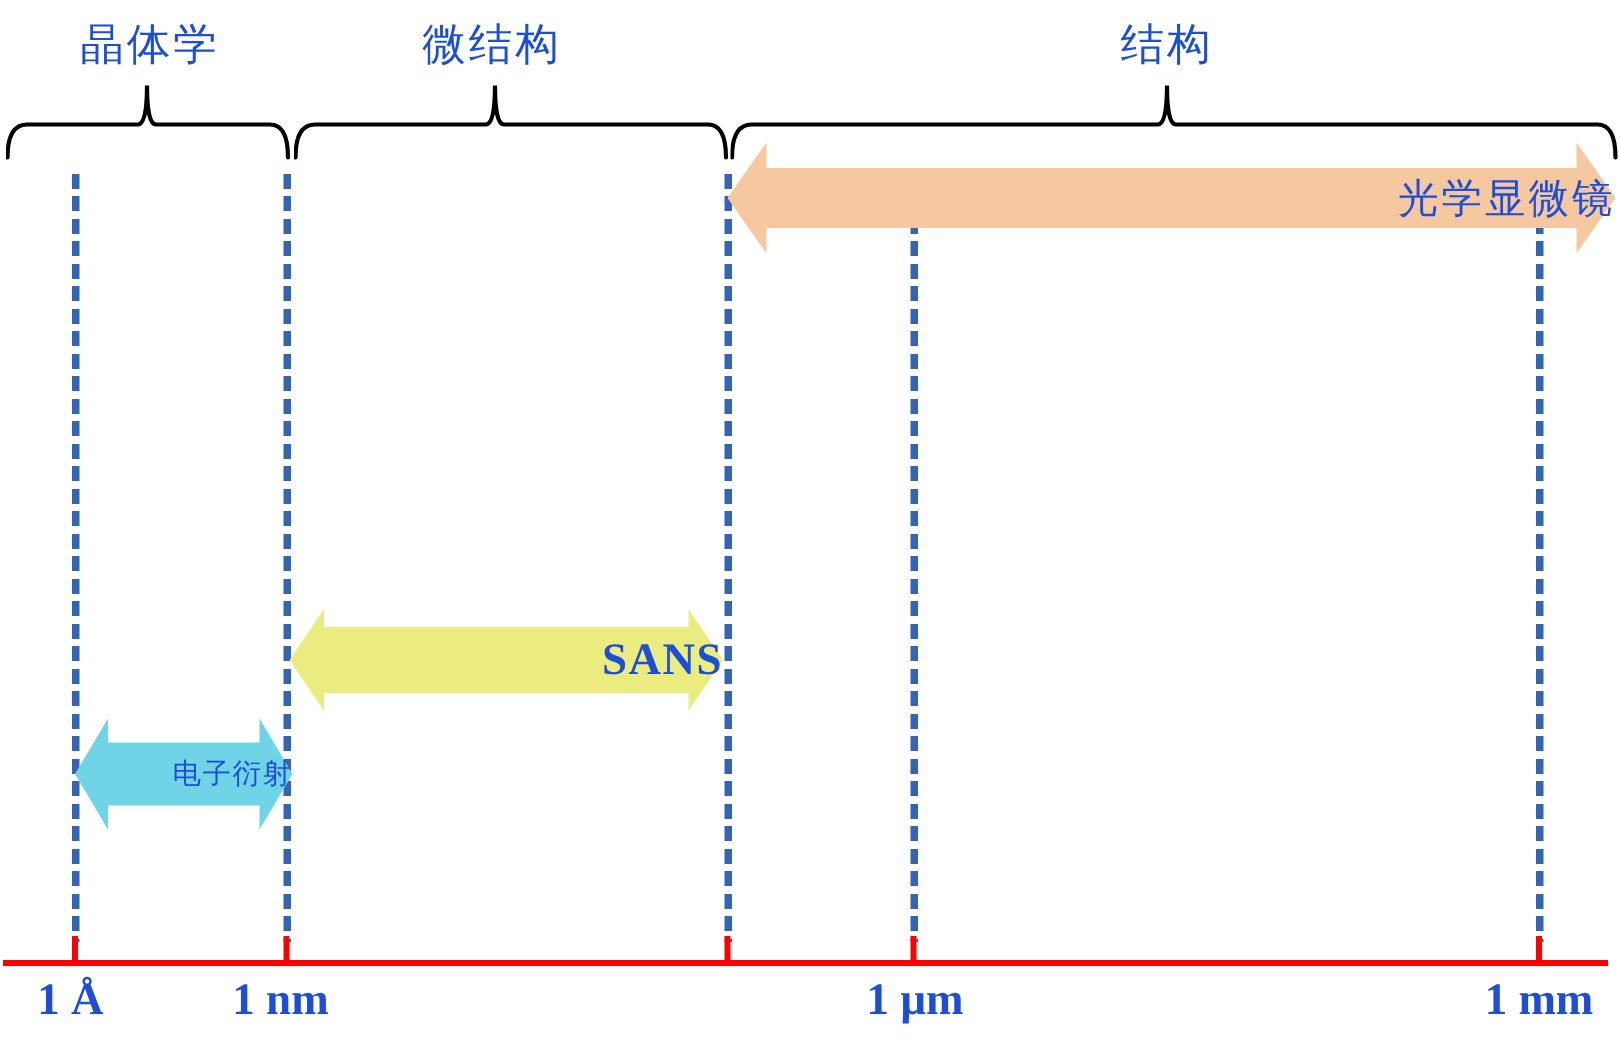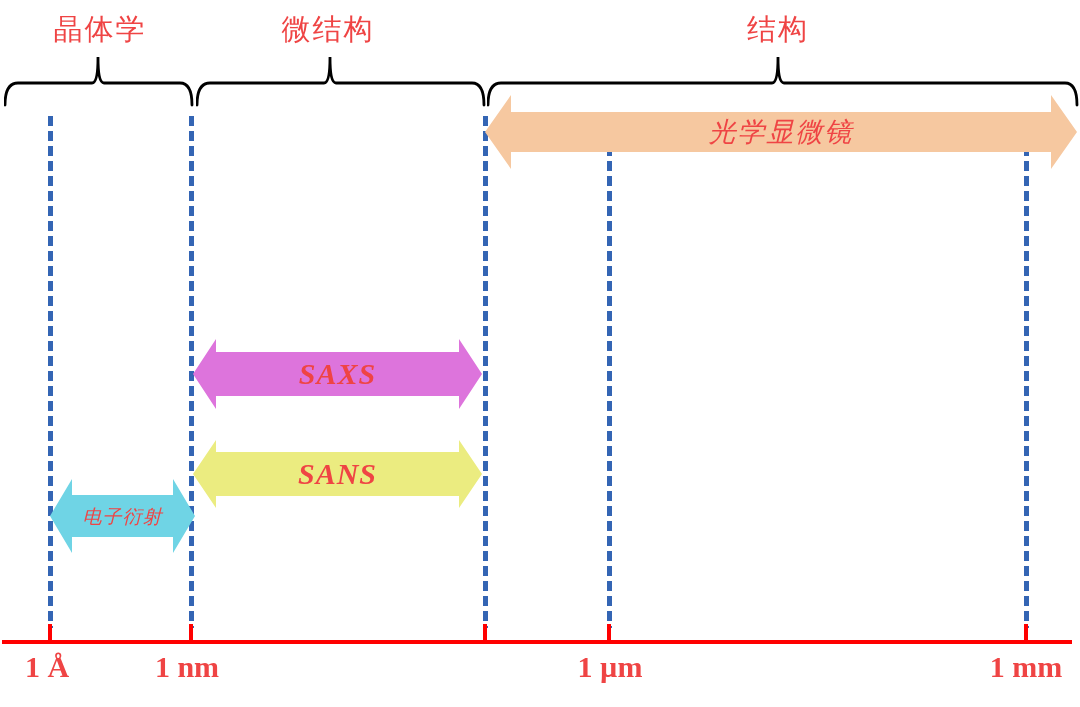--- a/index.html
+++ b/index.html
@@ -1,30 +1,30 @@
 <!DOCTYPE html>
 <html><head>
 <meta charset="utf-8">
 <style>
   html,body{margin:0;padding:0;background:#fff;}
   .canvas{
     position:relative;width:1080px;height:707px;background:#ffffff;overflow:hidden;
-    font-family:"Liberation Serif","DejaVu Serif",serif;color:#ef4444;
+    font-family:"Liberation Serif","DejaVu Serif",serif;color:#1d4ed8;
   }
   .vline{
     position:absolute;top:116px;width:5px;height:512px;
     background:repeating-linear-gradient(to bottom,var(--dash-color,#3465B4) 0 10px,transparent 10px 15px);
   }
   .brace{position:absolute;}
   .brace path{fill:none;stroke:#000;stroke-width:2.8;stroke-linecap:round;}
   .region-label{
     position:absolute;top:10px;width:200px;text-align:center;
     font-size:29px;letter-spacing:2px;white-space:nowrap;
   }
-  .arrow{position:absolute;display:flex;align-items:center;justify-content:center;font-style:italic;}
+  .arrow{position:absolute;display:flex;align-items:center;justify-content:flex-end;}
   .arrow svg{position:absolute;left:0;top:0;}
   .arrow .arrow-label{position:relative;white-space:nowrap;line-height:1;}
   .lbl-cjk-lg{font-size:27px;letter-spacing:2px;}
   .lbl-latin{font-weight:bold;font-size:30px;letter-spacing:1px;}
   .lbl-cjk-sm{font-size:19px;letter-spacing:1px;}
   .lbl-cjk-md{font-size:26px;letter-spacing:1px;}
   .stem-en{font-weight:bold;font-size:28px;margin-left:12px;letter-spacing:1px;}
   .axis-line{position:absolute;left:2px;top:640px;width:1070px;height:4px;background:var(--axis-color,#FF0000);}
   .axis-tick{position:absolute;top:624px;width:4px;height:20px;background:var(--axis-color,#FF0000);}
   .axis-label{
@@ -59,28 +59,22 @@
 
   <div class="arrow" style="left:485px;top:95px;width:592px;height:74px">
     <svg width="592" height="74">
       <polygon points="0,37 26,0 26,17 566,17 566,0 592,37 566,74 566,57 26,57 26,74" fill="#F6C8A0"></polygon>
     </svg>
     <span class="arrow-label lbl-cjk-lg">光学显微镜</span>
   </div>
 
 
 
-  <div class="arrow" style="left:193px;top:339px;width:289px;height:70px">
-    <svg width="289" height="70">
-      <polygon points="0,35 23,0 23,13 266,13 266,0 289,35 266,70 266,57 23,57 23,70" fill="#DD74DC"></polygon>
-    </svg>
-    <span class="arrow-label lbl-latin">SAXS</span>
-  </div>
 
-  <div class="arrow" style="left:193px;top:440px;width:289px;height:68px">
+  <div class="arrow" style="left:193px;top:406px;width:289px;height:68px">
     <svg width="289" height="68">
       <polygon points="0,34 23,0 23,12 266,12 266,0 289,34 266,68 266,56 23,56 23,68" fill="#EBEC80"></polygon>
     </svg>
     <span class="arrow-label lbl-latin">SANS</span>
   </div>
 
   <div class="arrow" style="left:50px;top:479px;width:145px;height:74px">
     <svg width="145" height="74">
       <polygon points="0,37 22,0 22,16 123,16 123,0 145,37 123,74 123,58 22,58 22,74" fill="#6FD4E5"></polygon>
     </svg>

